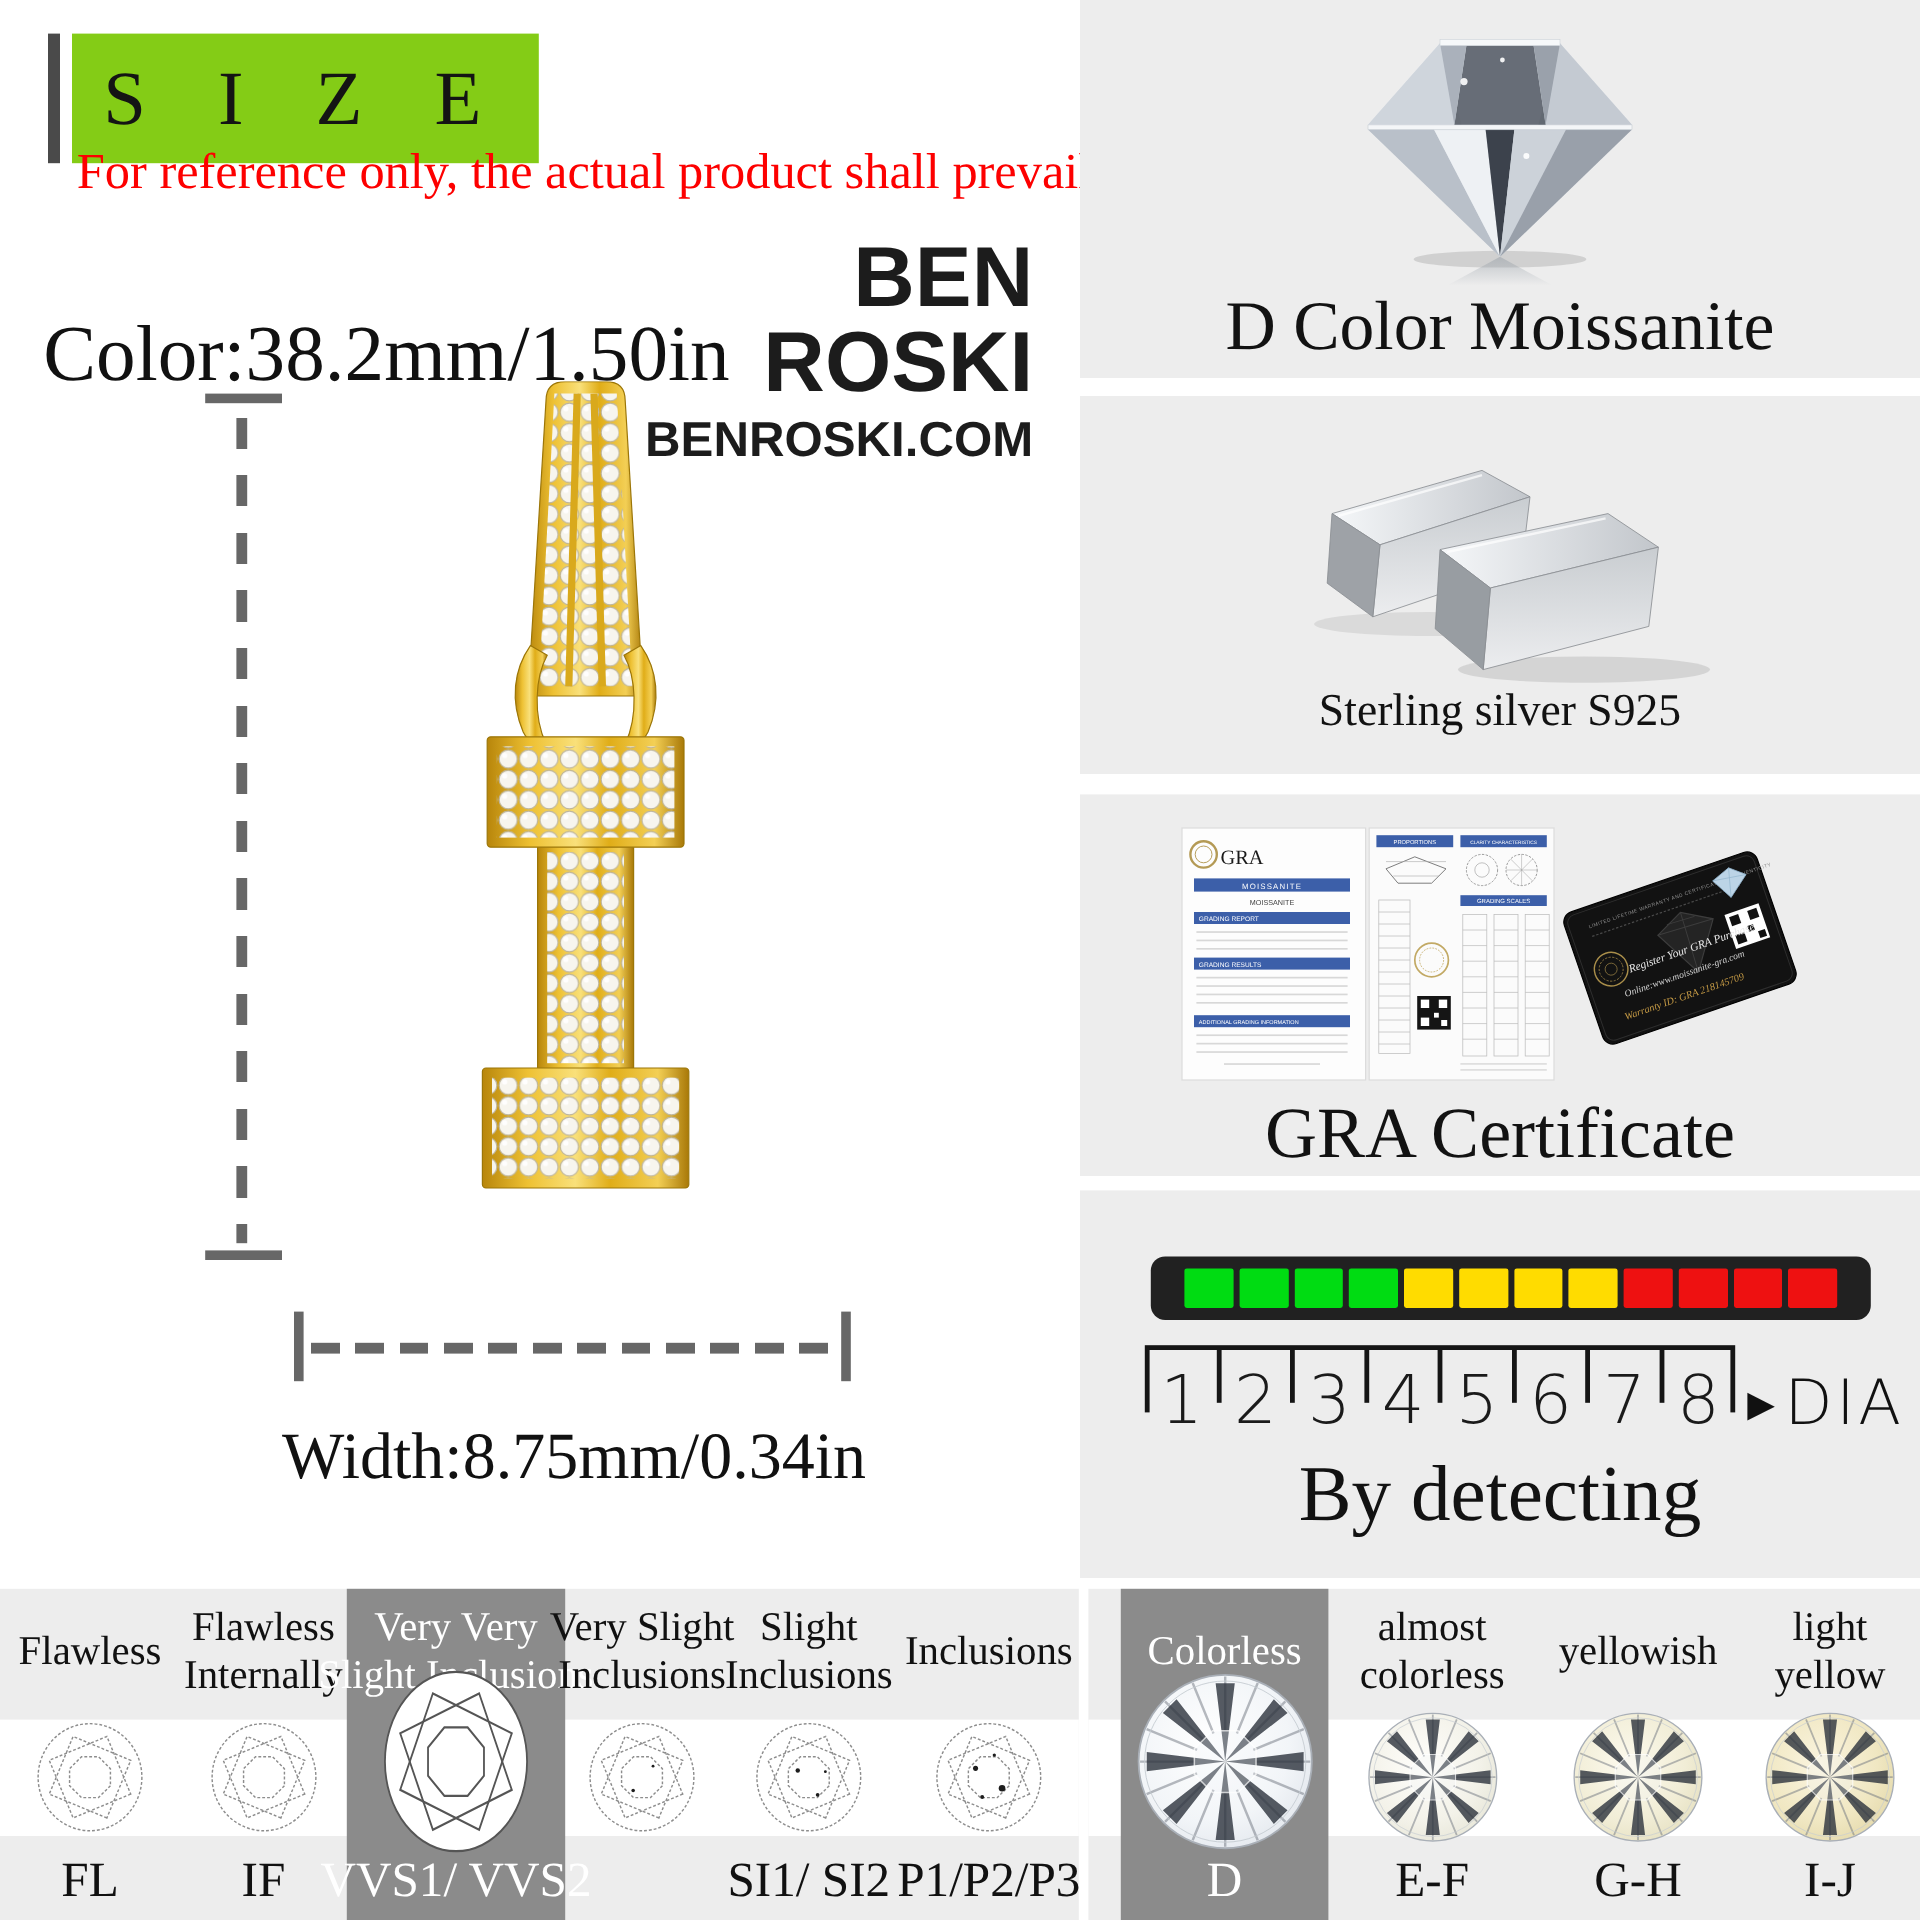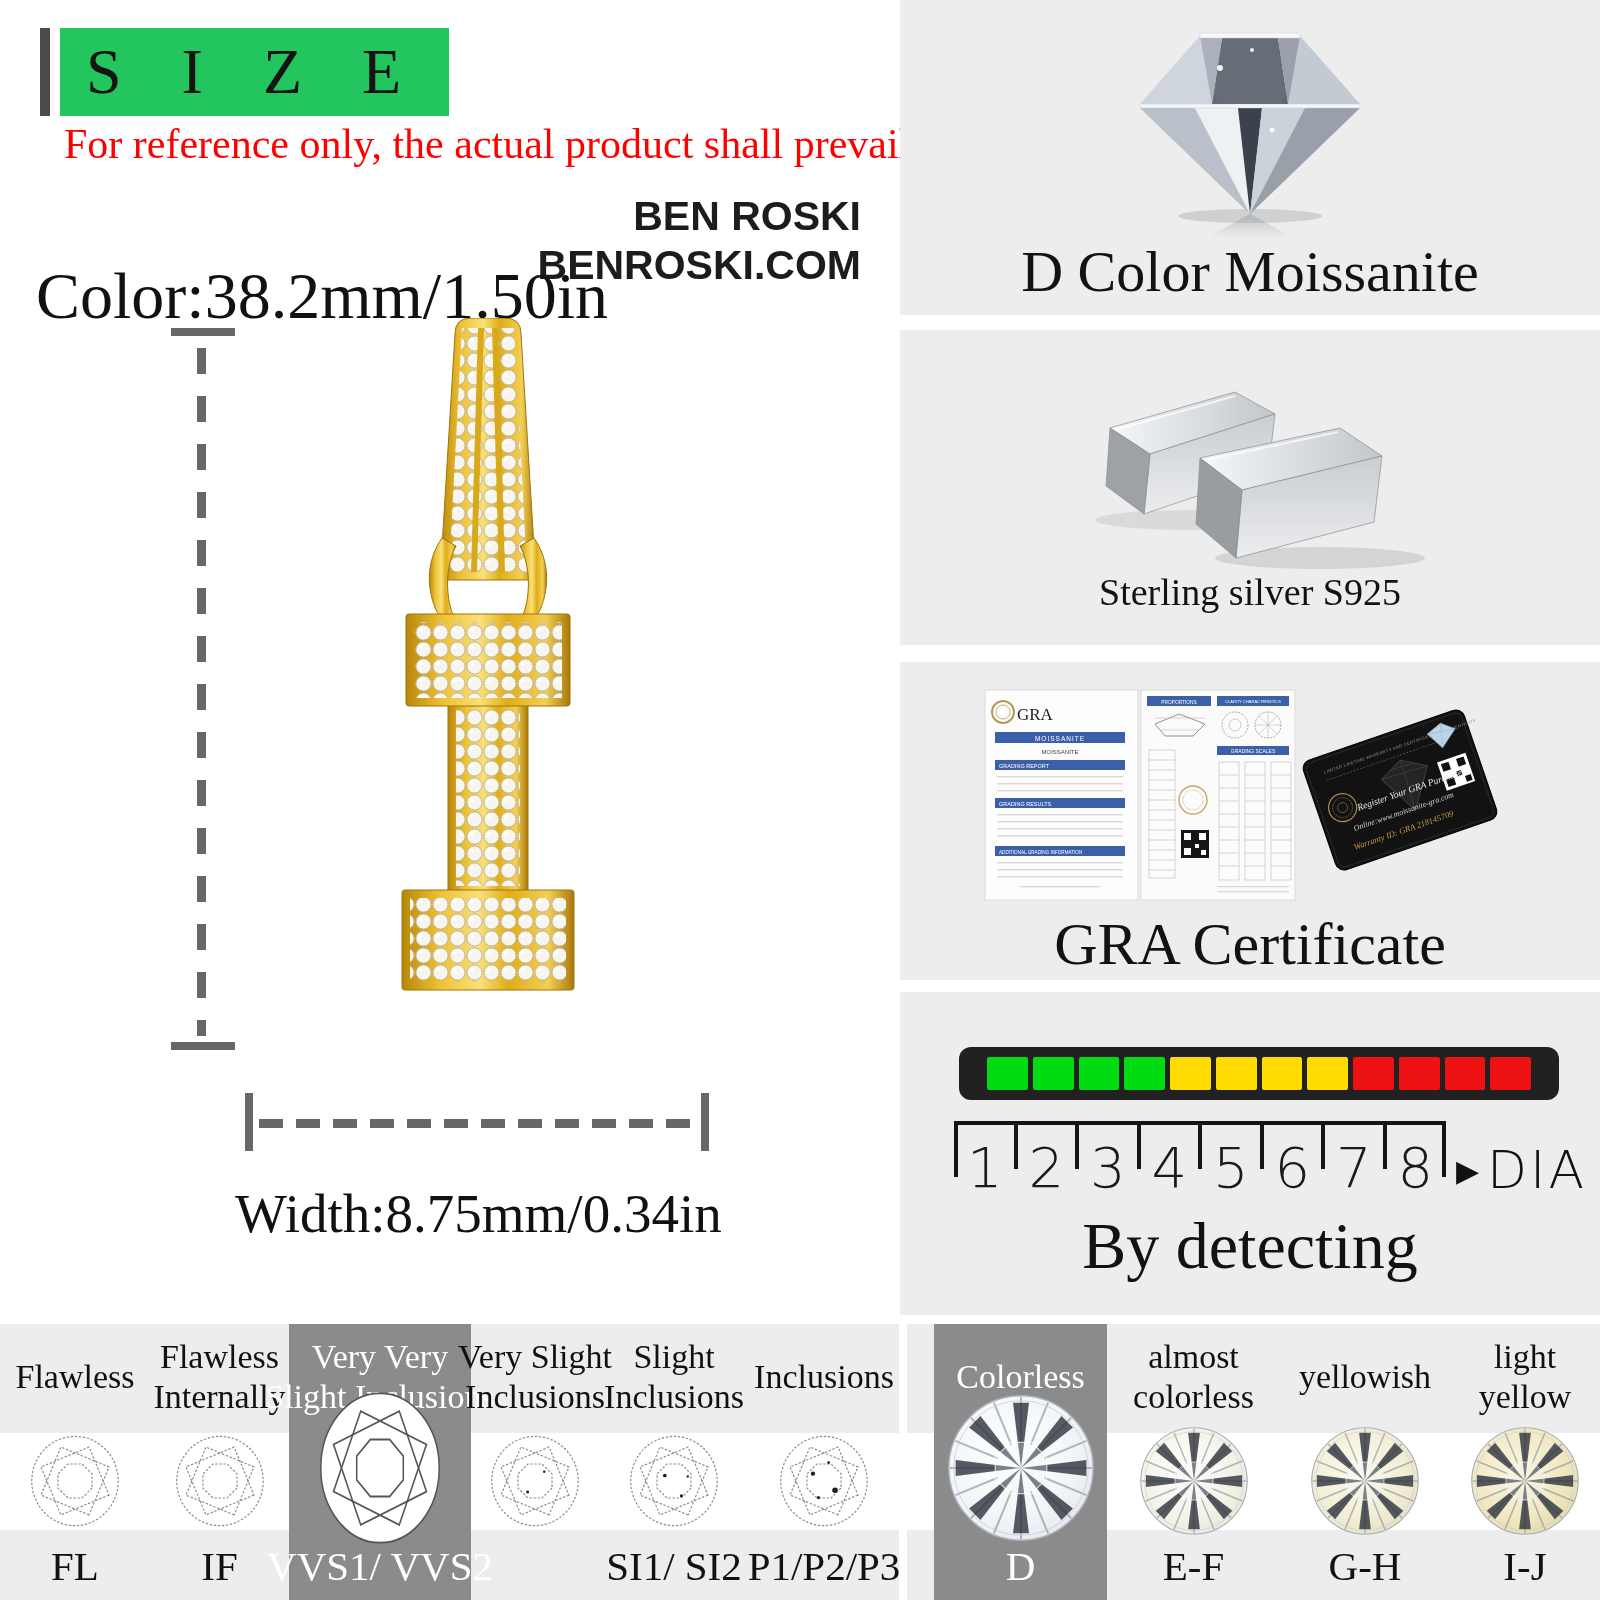--- a/index.html
+++ b/index.html
@@ -4,25 +4,25 @@
 <style>
   html,body{margin:0;padding:0;background:#fff}
   #canvas{position:relative;width:1600px;height:1600px;background:#ffffff;
           font-family:"Liberation Serif","DejaVu Serif",serif;overflow:hidden;color:#111}
   .abs{position:absolute}
   .sans{font-family:"Liberation Sans","DejaVu Sans",sans-serif}
 
   
   .size-title{left:40px;top:28px;display:flex;align-items:stretch}
   .size-bar{width:10px;background:#4a4a4a;margin-right:10px}
-  .size-box{background:#22c55e;padding:0 26px;font-size:64px;letter-spacing:22px;
+  .size-box{background:#84cc16;padding:10px 26px;font-size:64px;letter-spacing:22px;
             line-height:88px;color:#141414}
   .disclaimer{left:64px;top:120px;font-size:42px;color:#fd0000;white-space:nowrap}
   .brand{left:515px;top:196px;width:346px;text-align:right;line-height:1}
-  .brand-name{font-size:41px;font-weight:800;letter-spacing:0px;color:#1c1c1c}
+  .brand-name{font-size:71px;font-weight:800;letter-spacing:0px;color:#1c1c1c}
   .brand-site{font-size:41px;font-weight:700;margin-top:8px;color:#1c1c1c}
   .lbl-top{left:36px;top:258px;font-size:66px;white-space:nowrap}
   .lbl-bottom{left:235px;top:1182px;width:480px;text-align:center;font-size:55px;white-space:nowrap}
   .vcap{width:64px;height:8px;background:#676767}
   .vline{left:197px;top:348px;width:9px;height:688px;
          background:repeating-linear-gradient(to bottom,#676767 0 26px,transparent 26px 48px)}
   .hcap{width:8px;height:58px;background:#676767}
   .hline{left:259px;top:1119px;width:438px;height:9px;
          background:repeating-linear-gradient(to right,#676767 0 24px,transparent 24px 37px)}
 

